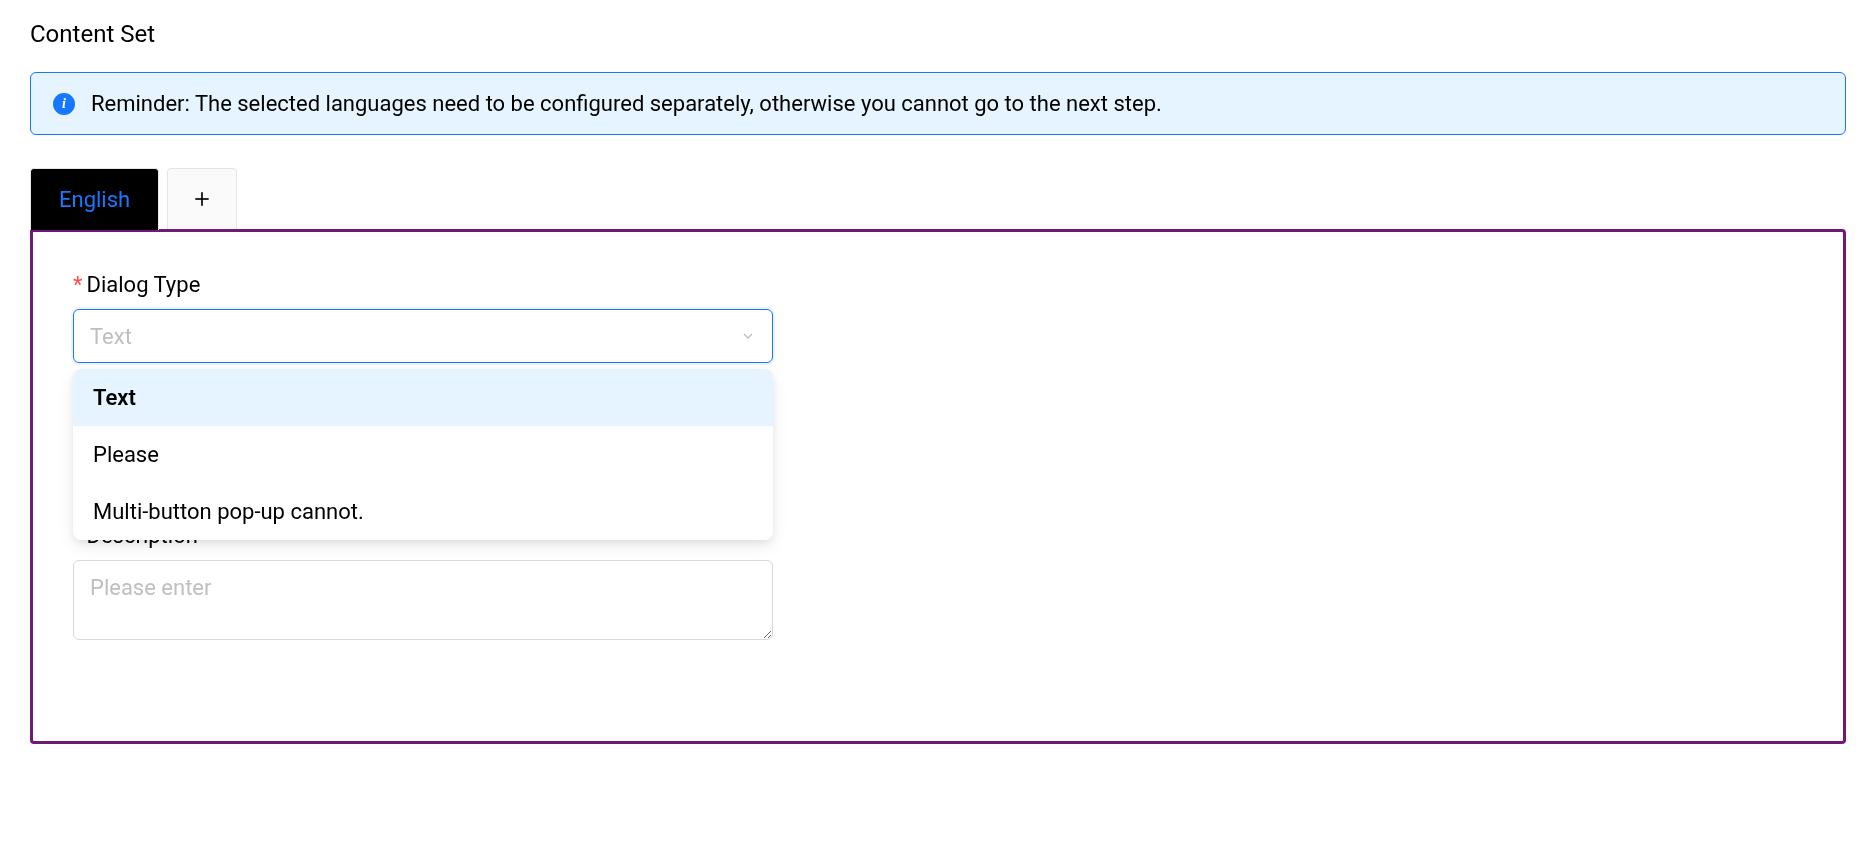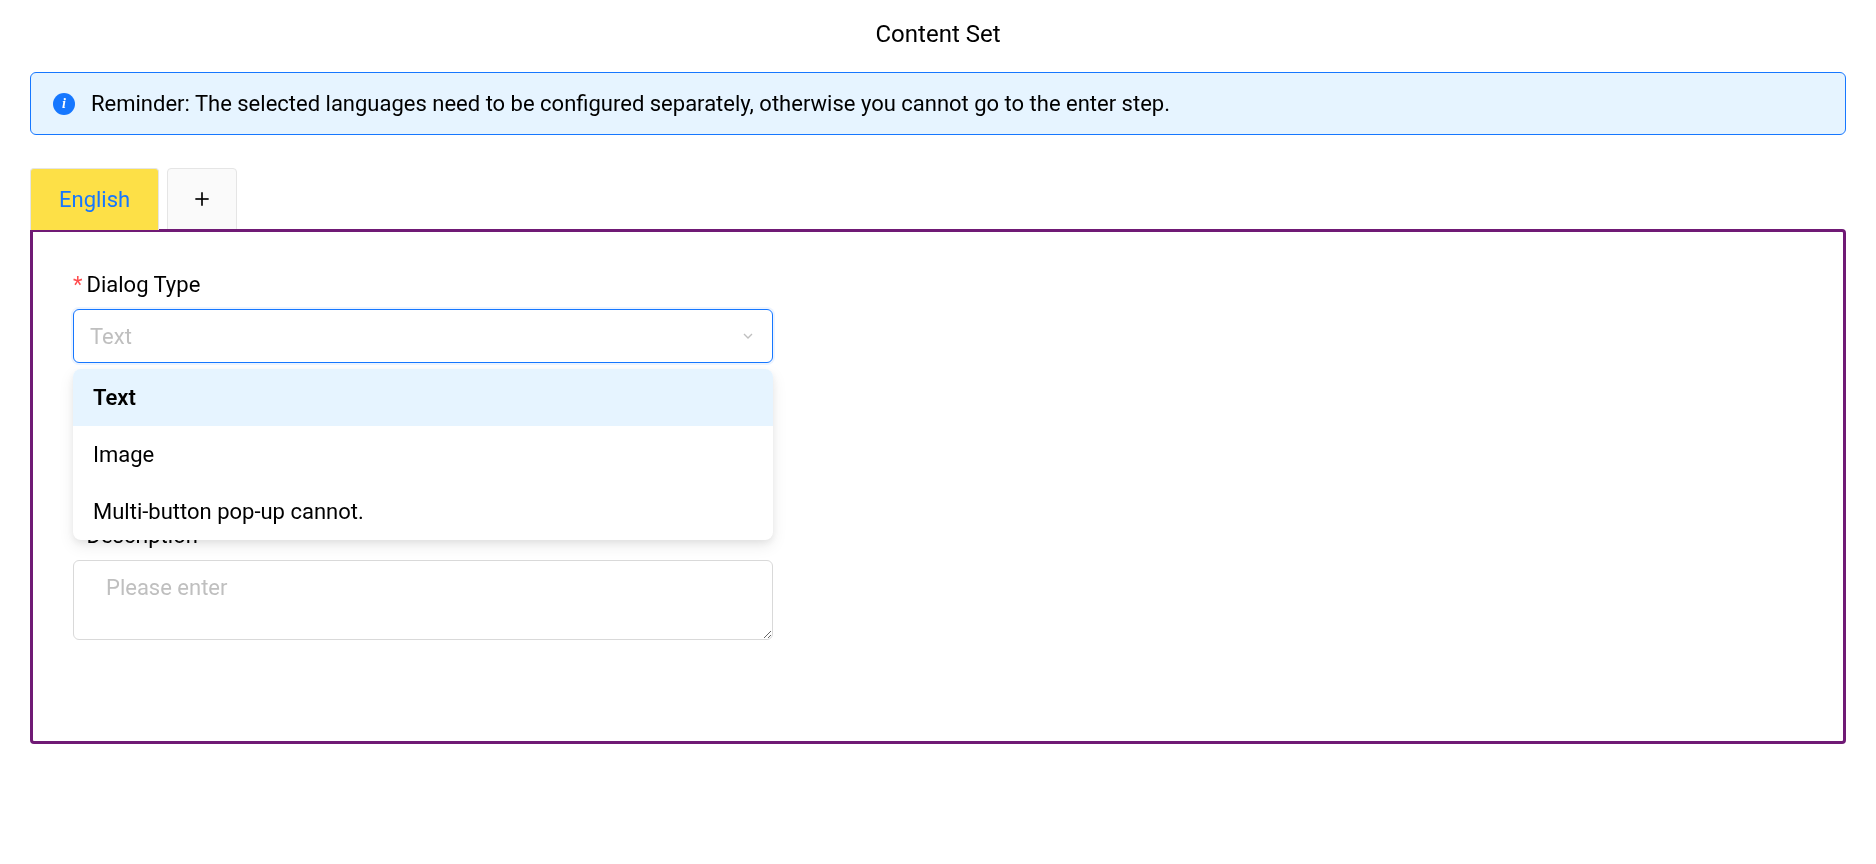--- a/index.html
+++ b/index.html
@@ -12,21 +12,20 @@
       background: #ffffff;
       padding: 20px 30px;
       font-size: 20px;
       color: #000;
     }
     .page-title {
       font-size: 24px;
       font-weight: 400;
       color: #000;
       margin-bottom: 24px;
-      text-align: center;
     }
     .alert {
       display: flex;
       align-items: center;
       gap: 16px;
       padding: 18px 22px;
       background: #e6f4ff;
       border: 1.5px solid #1677ff;
       border-radius: 6px;
       margin-bottom: 32px;
@@ -52,21 +51,21 @@
     }
     .tabs {
       display: flex;
       align-items: stretch;
       margin-bottom: 0;
     }
     .tab {
       padding: 18px 28px;
       border: 1px solid #e5e5e5;
       border-bottom: none;
-      background: #fde047;
+      background: #000000;
       color: #1677ff;
       font-size: 22px;
       cursor: pointer;
       border-radius: 4px 4px 0 0;
       position: relative;
       top: 1px;
       z-index: 2;
     }
     .tab-add {
       padding: 14px 24px;
@@ -150,21 +149,21 @@
     }
     .dropdown-item.selected {
       background: #e6f4ff;
       font-weight: 600;
     }
     .textarea {
       width: 100%;
       min-height: 80px;
       border: 1px solid #d9d9d9;
       border-radius: 6px;
-      padding: 14px 32px;
+      padding: 14px 16px;
       font-size: 22px;
       font-family: inherit;
       color: #000;
       resize: vertical;
     }
     .textarea::placeholder {
       color: #bfbfbf;
     }
     .select-wrap {
       position: relative;
@@ -173,21 +172,21 @@
       margin-top: 160px;
     }
   </style>
 </head>
 <body>
 
 <div class="page-title">Content Set</div>
 
 <div class="alert">
   <div class="alert-icon">i</div>
-  <div class="alert-text">Reminder: The selected languages need to be configured separately, otherwise you cannot go to the enter step.</div>
+  <div class="alert-text">Reminder: The selected languages need to be configured separately, otherwise you cannot go to the next step.</div>
 </div>
 
 <div class="tabs">
   <div class="tab">English</div>
   <div class="tab-add">
     <svg viewBox="0 0 24 24" fill="none" stroke="#000" stroke-width="2">
       <line x1="12" y1="4" x2="12" y2="20"></line>
       <line x1="4" y1="12" x2="20" y2="12"></line>
     </svg>
   </div>
@@ -201,21 +200,21 @@
     </label>
     <div class="select-wrap">
       <div class="select">
         <span>Text</span>
         <svg class="select-arrow" viewBox="0 0 24 24" fill="none" stroke="currentColor" stroke-width="2">
           <polyline points="6 9 12 15 18 9"></polyline>
         </svg>
       </div>
       <div class="dropdown">
         <div class="dropdown-item selected">Text</div>
-        <div class="dropdown-item">Image</div>
+        <div class="dropdown-item">Please</div>
         <div class="dropdown-item">Multi-button pop-up cannot.</div>
       </div>
     </div>
   </div>
 
   <div class="form-group description-group">
     <label class="form-label">
       <span class="required">*</span><span>Description</span>
     </label>
     <textarea class="textarea" placeholder="Please enter" style=""></textarea>

